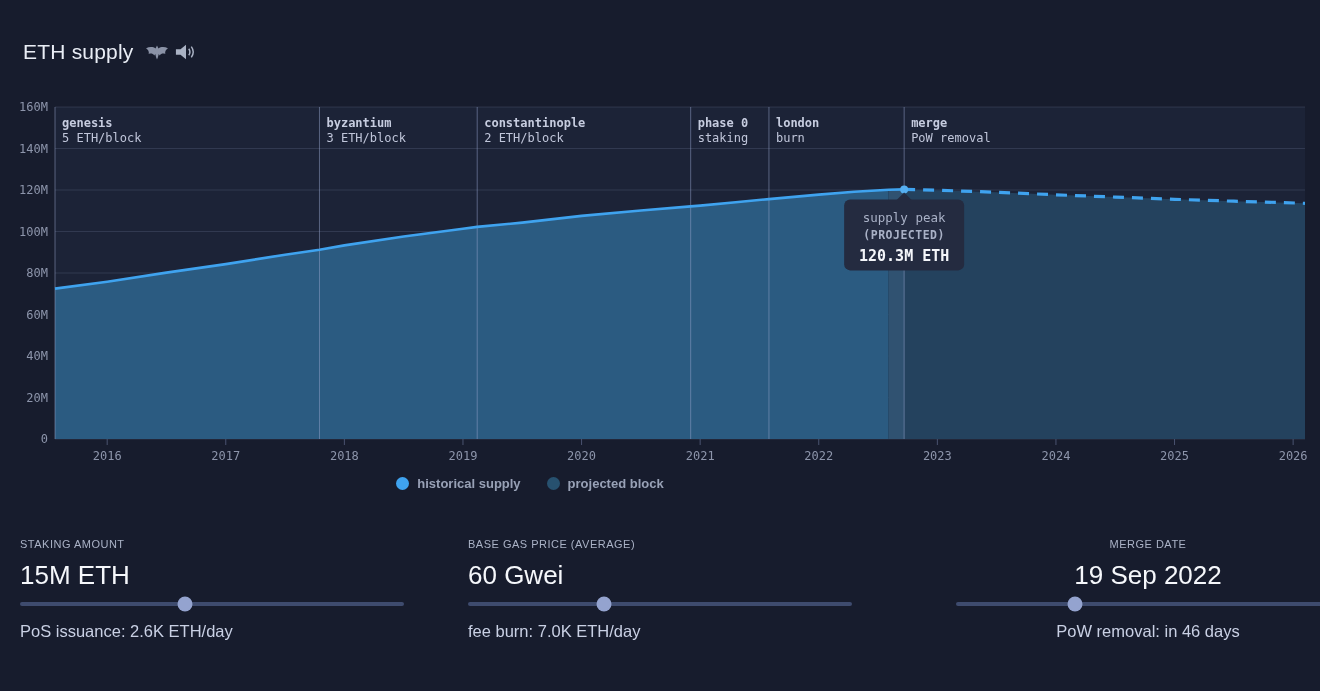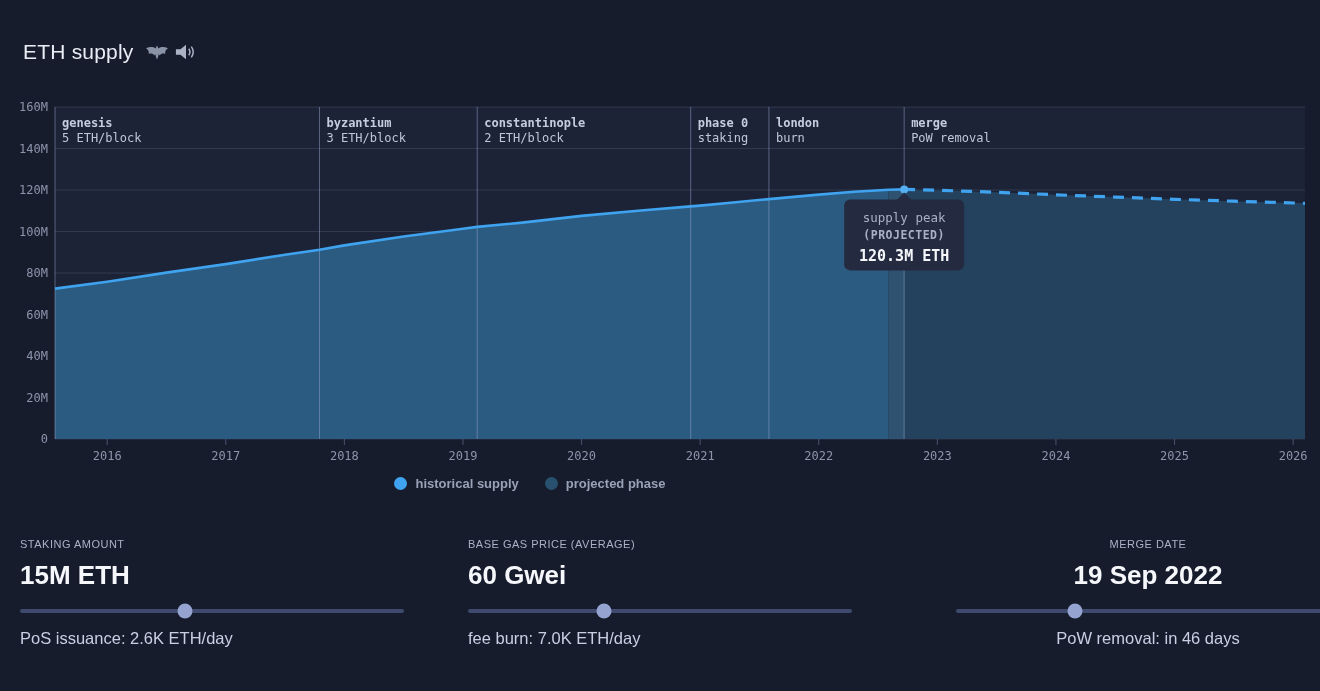--- a/index.html
+++ b/index.html
@@ -10,21 +10,21 @@
   .title-icons{display:flex;align-items:center;gap:5px;margin-left:3px;}
   .chart-svg{position:absolute;left:0;top:0;}
   .legend{position:absolute;left:0;top:476px;width:1060px;display:flex;justify-content:center;gap:26px;}
   .legend-item{display:flex;align-items:center;gap:8px;cursor:pointer;}
   .legend-dot{width:13px;height:13px;border-radius:50%;}
   .legend-label{font-size:13px;font-weight:bold;color:#98a1b6;}
   .controls{position:absolute;left:0;top:538px;width:1204px;height:120px;}
   .control{position:absolute;width:384px;}
   .control.c0{left:20px;} .control.c1{left:468px;} .control.c2{left:956px;text-align:center;}
   .ctl-label{font-size:11px;letter-spacing:.5px;color:#aab2c6;margin-bottom:10px;}
-  .ctl-value{font-size:26px;font-weight:700;color:#f5f7fb;line-height:30px;margin-bottom:13px;}
+  .ctl-value{font-size:26px;font-weight:400;color:#f5f7fb;line-height:30px;margin-bottom:6px;}
   .slider{position:relative;height:16px;margin-bottom:10px;cursor:pointer;}
   .slider .track{position:absolute;left:0;right:0;top:6px;height:4px;border-radius:2px;background:#3e4b6e;}
   .slider .thumb{position:absolute;top:8px;width:15px;height:15px;border-radius:50%;
                  background:#94a3cf;transform:translate(-50%,-50%);}
   .ctl-sub{font-size:16.5px;color:#c9d0e4;}
   .ytick,.xtick{font-family:"DejaVu Sans Mono",monospace;font-size:12px;fill:#8d95ab;}
   .evt-title{font-family:"DejaVu Sans Mono",monospace;font-size:12px;font-weight:bold;fill:#c6ccdf;}
   .evt-sub{font-family:"DejaVu Sans Mono",monospace;font-size:12px;fill:#c0c6da;}
   .tip-line{font-family:"DejaVu Sans Mono",monospace;font-size:12.5px;fill:#a9b1c6;}
   .tip-line2{font-family:"DejaVu Sans Mono",monospace;font-size:11.5px;font-weight:bold;fill:#a9b1c6;letter-spacing:.5px;}
@@ -122,21 +122,21 @@
       <text x="904.1461100569386" y="261.37750000000005" text-anchor="middle" class="tip-value">120.3M ETH</text>
     </svg>
 
   <div class="legend">
     <div class="legend-item">
       <span class="legend-dot" style="background: rgb(63, 163, 239);"></span>
       <span class="legend-label">historical supply</span>
     </div>
     <div class="legend-item">
       <span class="legend-dot" style="background: rgb(39, 81, 111);"></span>
-      <span class="legend-label">projected phase</span>
+      <span class="legend-label">projected block</span>
     </div>
   </div>
 
   <div class="controls">
     <div class="control c0">
       <div class="ctl-label">STAKING AMOUNT</div>
       <div class="ctl-value">15M ETH</div>
       <div class="slider">
         <div class="track"></div>
         <div class="thumb" style="left: 43%;"></div>

